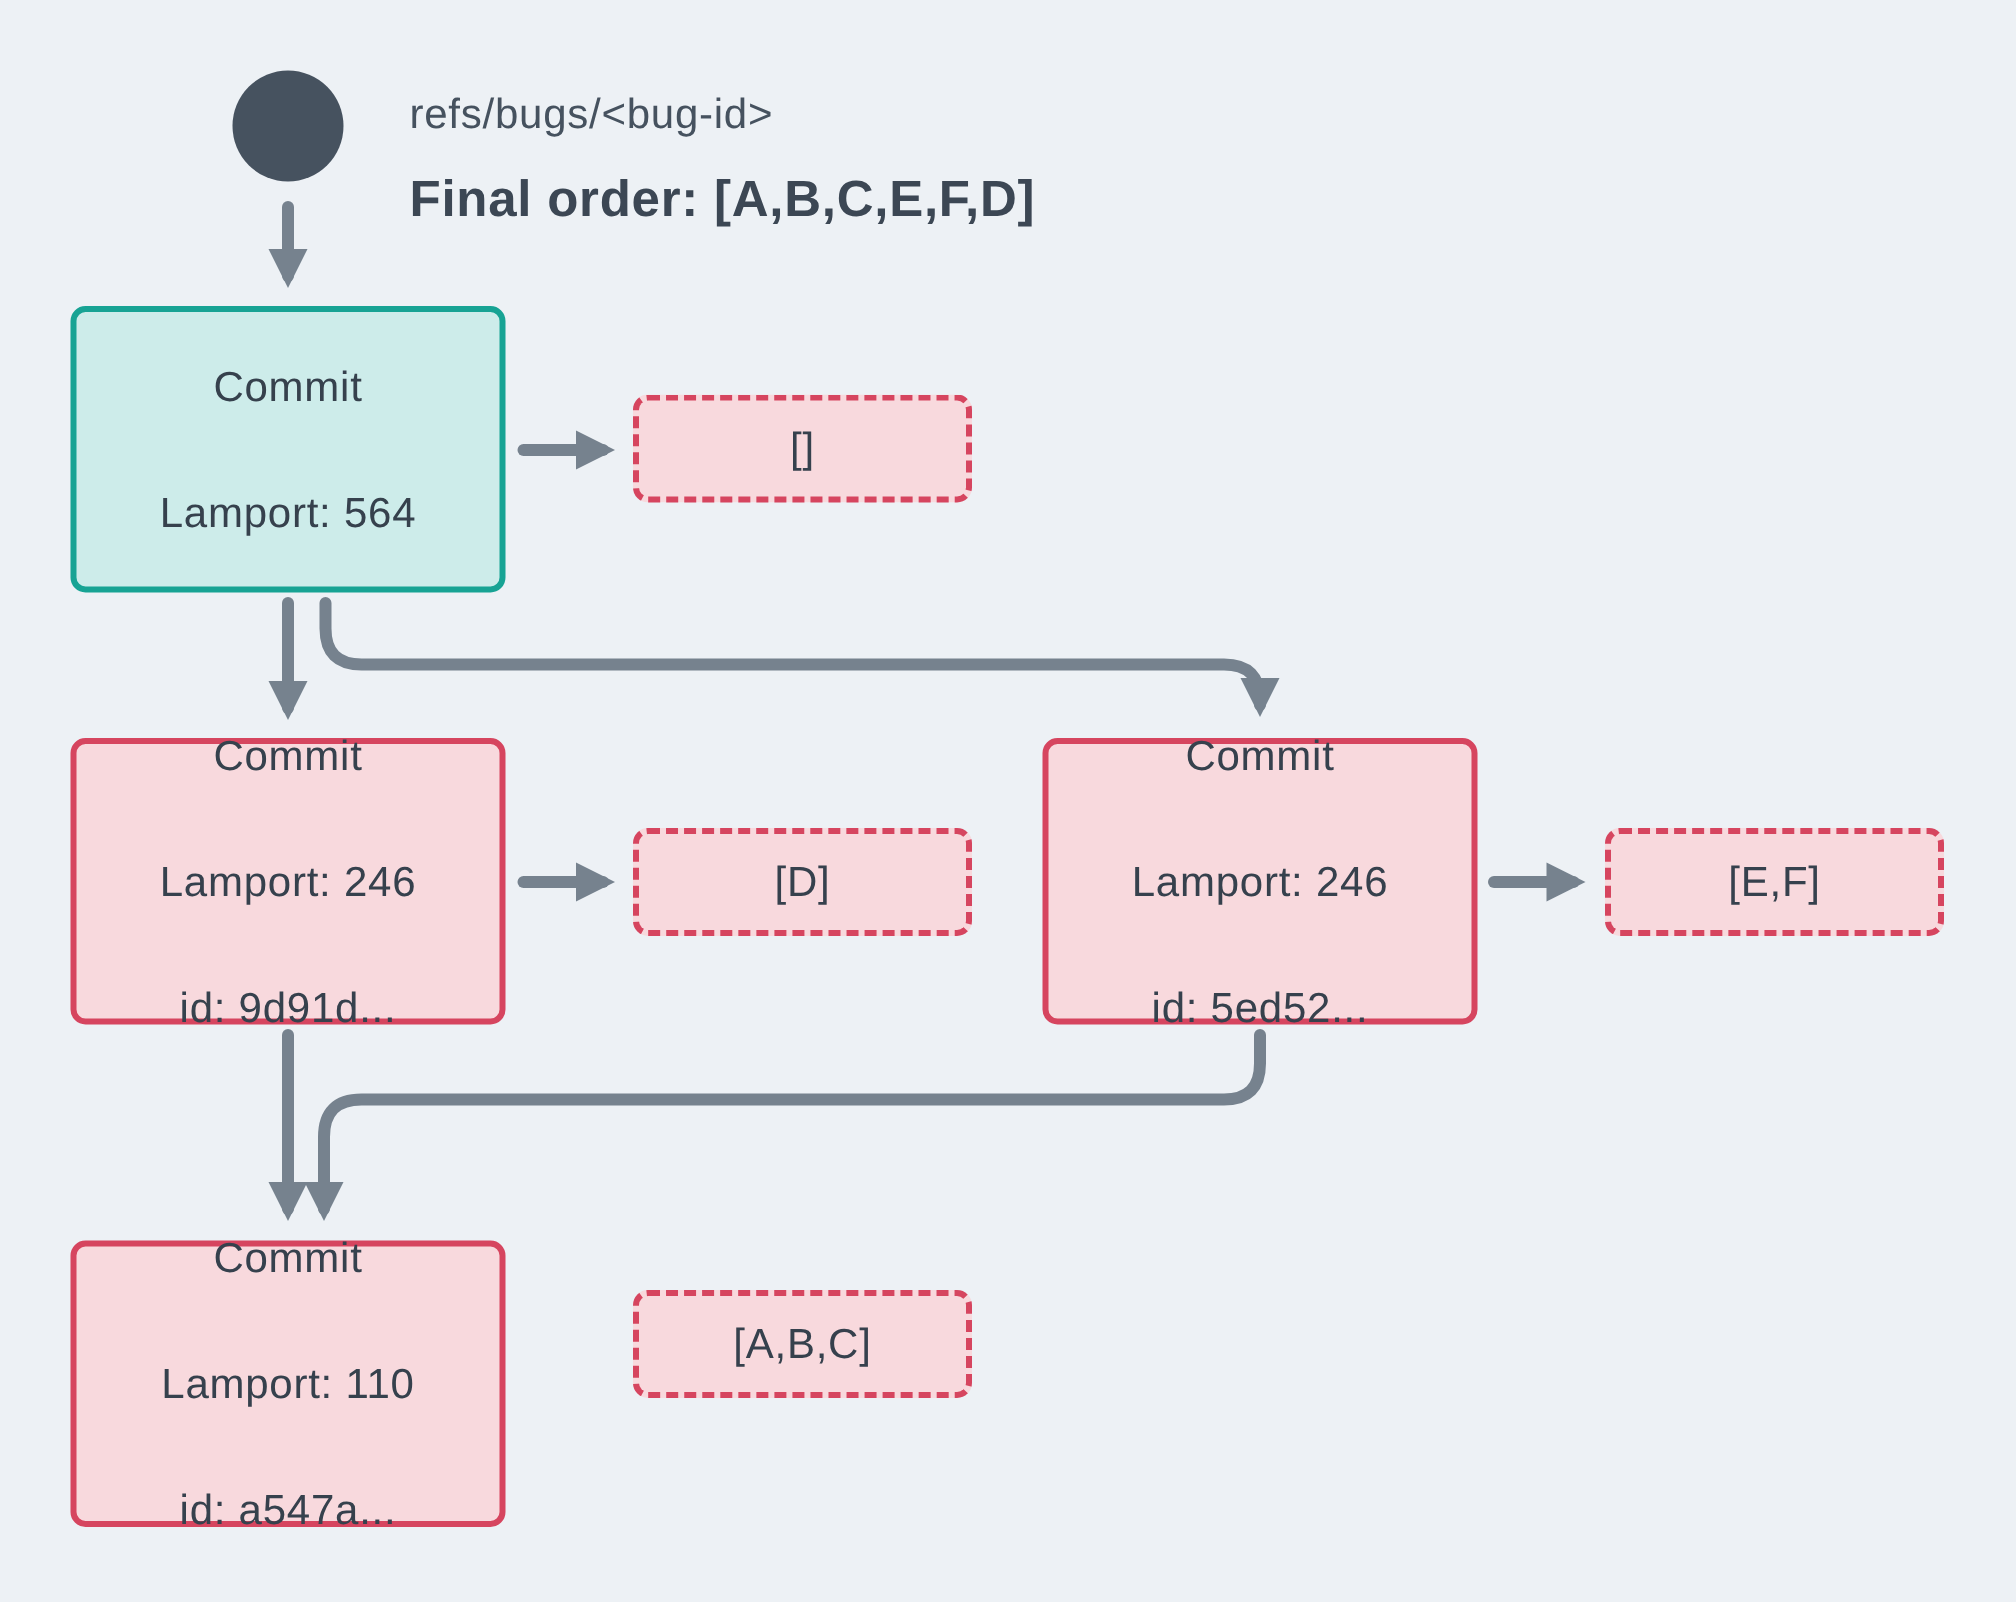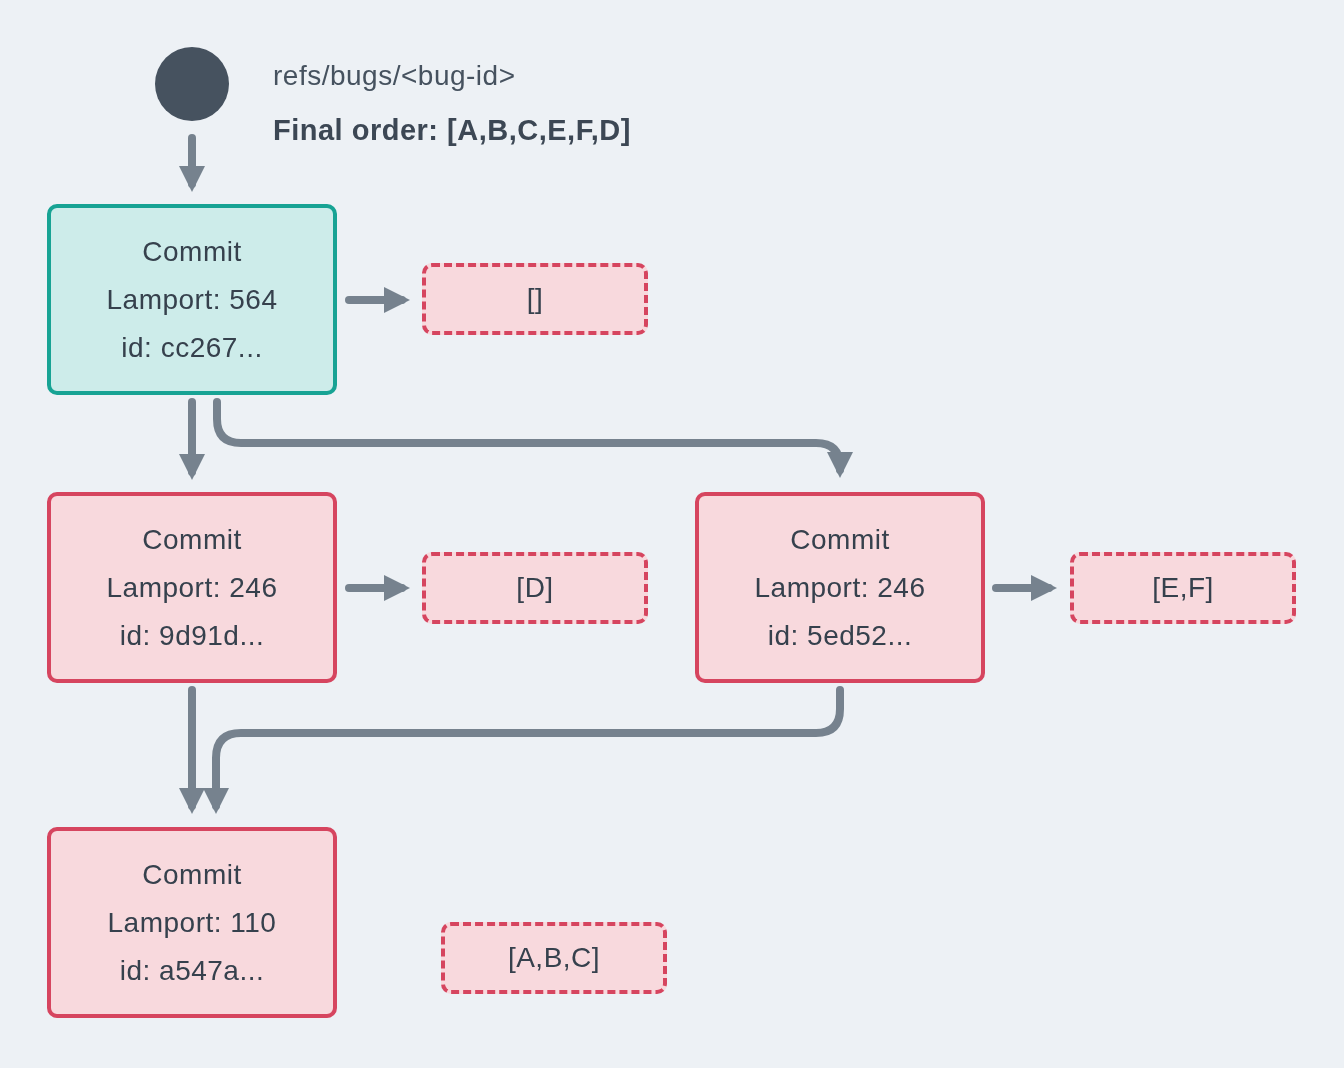--- a/index.html
+++ b/index.html
@@ -33,21 +33,21 @@
     position: absolute;
     left: 273px; top: 60px;
     font-size: 28px;
     color: #46525f;
     letter-spacing: 0.5px;
     white-space: nowrap;
   }
   .final-order {
     position: absolute;
     left: 273px; top: 114px;
-    font-size: 29px;
+    font-size: 34px;
     font-weight: bold;
     color: #3c4754;
     letter-spacing: 0.5px;
     white-space: nowrap;
   }
   .commit-box {
     position: absolute;
     width: 282px;   
     height: 183px;  
     border: 4px solid #d6455f;
@@ -55,20 +55,21 @@
     background: #f8d9dd;
     display: flex;
     flex-direction: column;
     align-items: center;
     justify-content: center;
     color: #36414d;
     font-size: 28px;
     line-height: 48px;
     text-align: center;
     letter-spacing: 0.5px;
+    gap: 36px;
   }
   .commit-box.teal {
     border-color: #17a394;
     background: #cdecea;
   }
   .commit-root   { left: 47px;  top: 204px; }
   .commit-left   { left: 47px;  top: 492px; }
   .commit-right  { left: 695px; top: 492px; }
   .commit-bottom { left: 47px;  top: 827px; }
   .ops-box {
@@ -81,21 +82,21 @@
     display: flex;
     align-items: center;
     justify-content: center;
     color: #36414d;
     font-size: 28px;
     letter-spacing: 0.5px;
   }
   .ops-root   { left: 422px;  top: 263px; }
   .ops-left   { left: 422px;  top: 552px; }
   .ops-right  { left: 1070px; top: 552px; justify-content: center; }
-  .ops-bottom { left: 422px;  top: 922px; margin-left: 19px; }
+  .ops-bottom { left: 422px;  top: 860px; }
 </style>
 </head>
 <body>
 
 <div class="canvas">
 
   <svg class="arrows-layer" width="1344" height="1068" viewBox="0 0 1344 1068" aria-hidden="true">
     <defs>
       <marker id="ah" markerUnits="userSpaceOnUse" markerWidth="34" markerHeight="34" refX="20" refY="16" orient="auto">
         <path d="M2,3 L28,16 L2,29 Z" fill="#76828e"></path>
@@ -113,21 +114,20 @@
     </g>
   </svg>
 
   <div class="ref-circle"></div>
   <div class="ref-label">refs/bugs/&lt;bug-id&gt;</div>
   <div class="final-order">Final order: [A,B,C,E,F,D]</div>
 
   <div class="commit-box teal commit-root">
     <div>Commit</div>
     <div>Lamport: 564</div>
-    <div>id: cc267...</div>
   </div>
   <div class="ops-box ops-root">
     <span>[]</span>
   </div>
 
   <div class="commit-box commit-left">
     <div>Commit</div>
     <div>Lamport: 246</div>
     <div>id: 9d91d...</div>
   </div>

